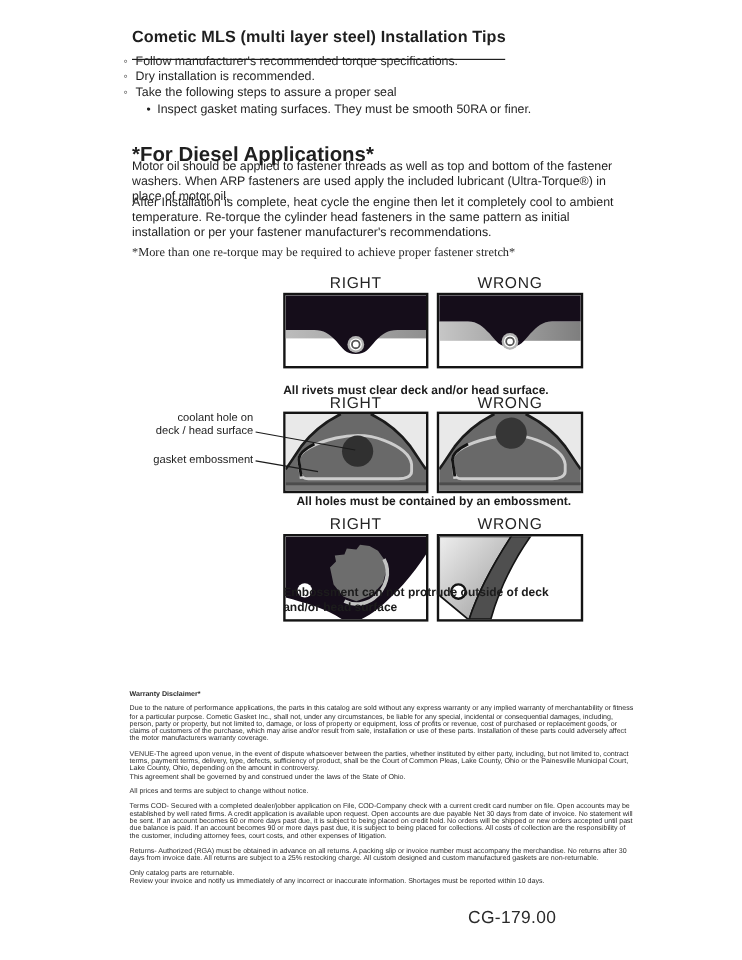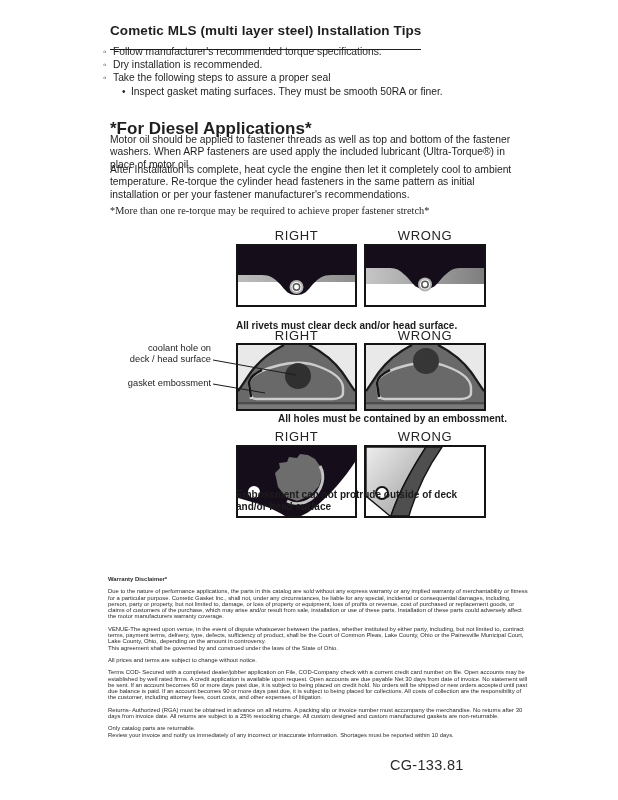--- a/index.html
+++ b/index.html
@@ -132,21 +132,21 @@
       <path d="M13,52 L11,38 C11,33 16,29 24,25" fill="none" stroke="#141414" stroke-width="2.4"></path>
       <circle cx="60" cy="16" r="13" fill="#363636"></circle>
     </svg>
   </div>
 
   <svg class="abs" style="left:110px;top:340px;width:260px;height:70px;pointer-events:none;z-index:5;" viewBox="0 0 260 70">
     <line x1="103" y1="20" x2="186" y2="35" stroke="#1b1b1b" stroke-width="1"></line>
     <line x1="103" y1="44" x2="155" y2="53" stroke="#1b1b1b" stroke-width="1"></line>
   </svg>
 
-  <div class="abs caption" style="left:247px;top:413px;margin-left:31px;">All holes must be contained by an embossment.</div>
+  <div class="abs caption" style="left:247px;top:413px;">All holes must be contained by an embossment.</div>
 
   <div class="abs rwlabel" style="left:236px;top:429px;">RIGHT</div>
   <div class="abs rwlabel" style="left:364px;top:429px;width:122px;">WRONG</div>
 
   <div class="dbox" style="left:236px;top:445px;width:121px;height:73px;">
     <svg viewBox="0 0 117 69" preserveAspectRatio="none">
       <path d="M0,0 L117,0 L117,15 C106,32 92,48 76,61 C72,64 68,67 63,69 L47,69 C33,60 15,55 0,51 Z" fill="#150d1a"></path>
       <path d="M37,26 L42,21 L41,16 L49,15 L51,10 L59,11 L62,7 L70,8 L77,12 L82,19 L84,28 L81,39 L72,49 L59,54 L48,50 L40,40 Z" fill="#6d6d6d"></path>
       <path d="M82,19 C88,30 84,44 73,52 C66,57 57,58 49,54" fill="none" stroke="#c2c2c2" stroke-width="3"></path>
       <circle cx="16" cy="45" r="6" fill="#ffffff"></circle>
@@ -175,15 +175,15 @@
     <p class="preline">Due to the nature of performance applications, the parts in this catalog are sold without any express warranty or any implied warranty of merchantability or fitness for a particular purpose.  Cometic Gasket Inc., shall not, under any circumstances, be liable for any special, incidental or consequential damages, including, person, party or property, but not limited to, damage, or loss of property or equipment, loss of profits or revenue, cost of purchased or replacement goods, or claims of customers of the purchase, which may arise and/or result from sale, installation or use of these parts.  Installation of these parts could adversely affect the motor manufacturers warranty coverage.</p>
     <p class="preline">VENUE-The agreed upon venue, in the event of dispute whatsoever between the parties, whether instituted by either party, including, but not limited to, contract terms, payment terms, delivery, type, defects, sufficiency of product, shall be the Court of Common Pleas, Lake County, Ohio or the Painesville Municipal Court, Lake County, Ohio, depending on the amount in controversy.
 This agreement shall be governed by and construed under the laws of the State of Ohio.</p>
     <p class="preline">All prices and terms are subject to change without notice.</p>
     <p class="preline">Terms COD- Secured with a completed dealer/jobber application on File, COD-Company check with a current credit card number on file.  Open accounts may be established by well rated firms.  A credit application is available upon request.  Open accounts are due payable Net 30 days from date of invoice.  No statement will be sent.  If an account becomes 60 or more days past due, it is subject to being placed on credit hold.  No orders will be shipped or new orders accepted until past due balance is paid.  If an account becomes 90 or more days past due, it is subject to being placed for collections.  All costs of collection are the responsibility of the customer, including attorney fees, court costs, and other expenses of litigation.</p>
     <p class="preline">Returns- Authorized (RGA) must be obtained in advance on all returns.  A packing slip or invoice number must accompany the merchandise.  No returns after 30 days from invoice date.  All returns are subject to a 25% restocking charge.  All custom designed and custom manufactured gaskets are non-returnable.</p>
     <p class="preline">Only catalog parts are returnable.
 Review your invoice and notify us immediately of any incorrect or inaccurate information.  Shortages must be reported within 10 days.</p>
   </div>
 
-  <div class="abs footer">CG-133.81</div>
+  <div class="abs footer">CG-179.00</div>
 
 </div>
 
 </body></html>

